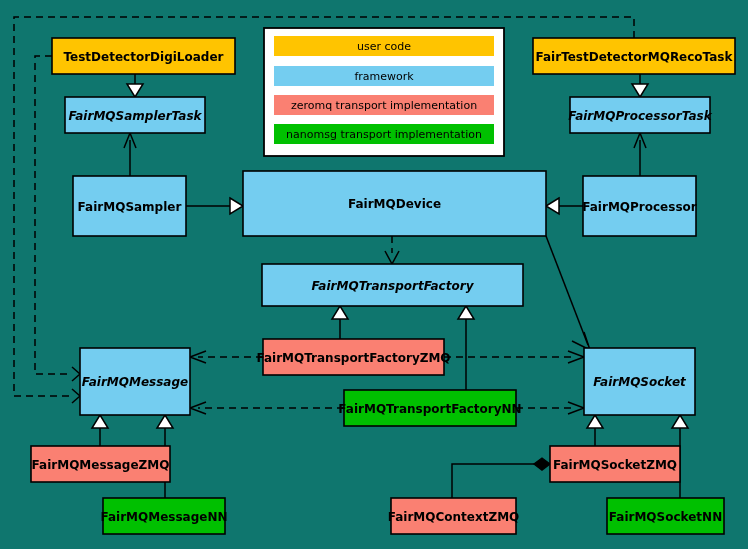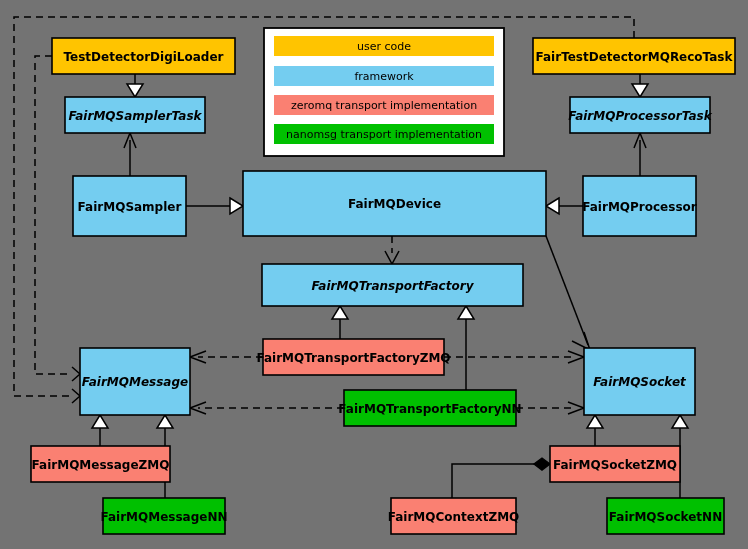--- a/index.html
+++ b/index.html
@@ -4,21 +4,21 @@
 <style>
   html, body {
     margin: 0;
     padding: 0;
     background: #ffffff;
   }
   #diagram-root {
     position: relative;
     width: 748px;
     height: 549px;
-    background: #737373;
+    background: #0f766e;
     font-family: "DejaVu Sans", "Liberation Sans", sans-serif;
     overflow: hidden;
   }
   svg.diagram-svg {
     position: absolute;
     top: 0; left: 0;
     width: 748px;
     height: 549px;
   }
   .node-box {

